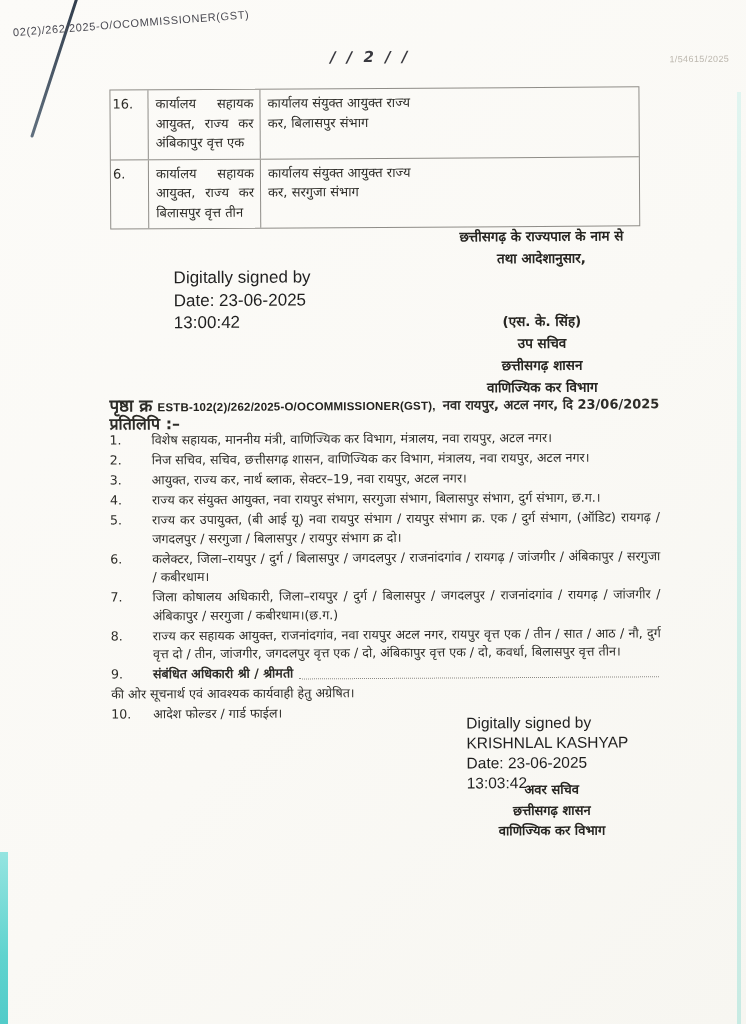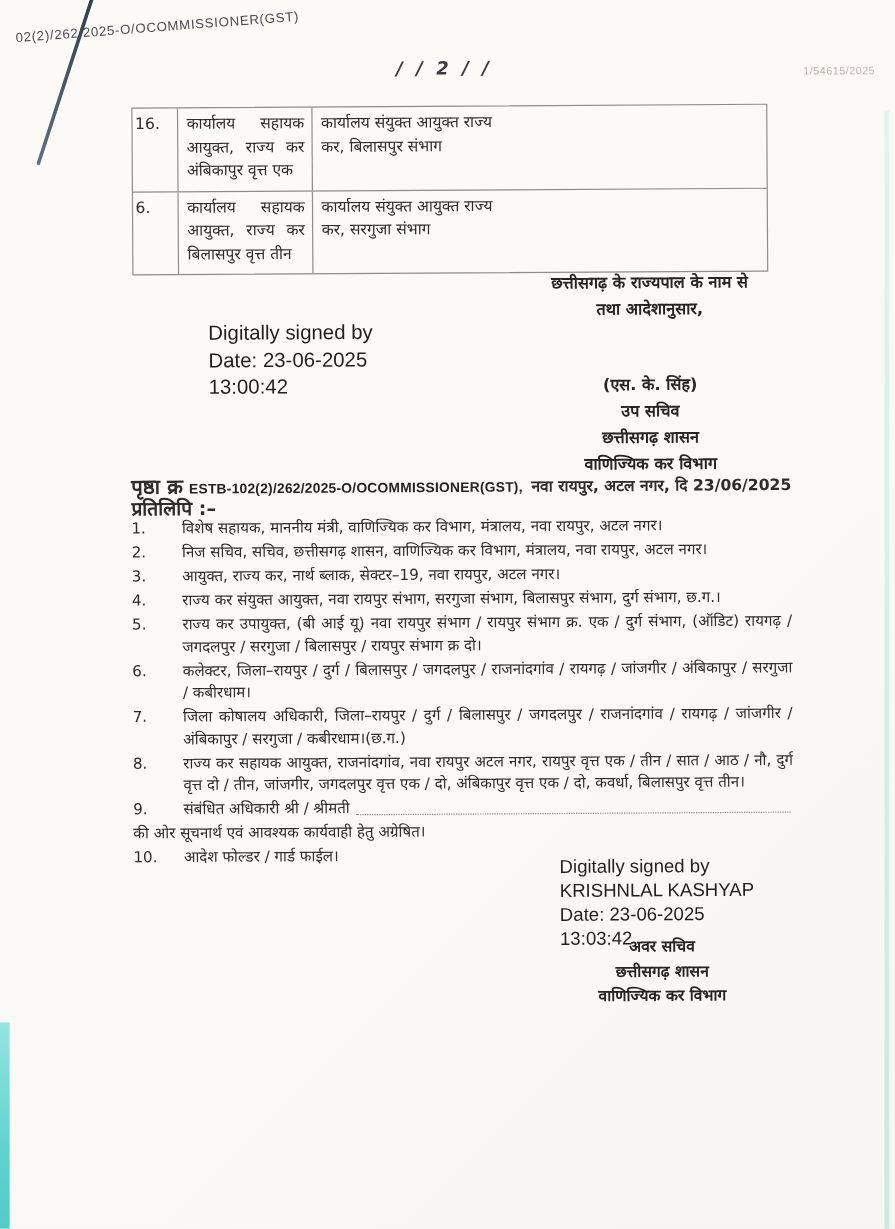--- a/index.html
+++ b/index.html
@@ -96,21 +96,21 @@
   .copy-label { position:absolute; left:110px; top:411px; font-size:16px; font-weight:700; }
 
   
   .copies { position:absolute; left:110px; top:430px; width:550px; }
   .citem { display:flex; margin-bottom:1.5px; }
   .citem .num { width:42px; flex:0 0 42px; font-size:12.6px; line-height:18.5px; }
   .citem .txt {
     flex:1; font-size:12.6px; line-height:18.5px; text-align:justify; color:#2d2c28;
   }
   .citem .txt.with-dots { display:flex; text-align:left; }
-  .citem .txt.with-dots .t { white-space:nowrap; }
+  .citem .txt.with-dots .t { white-space:nowrap;font-weight:bold; }
   .dots { flex:1; border-bottom:1.6px dotted #8c8a85; margin:0 2px 4px 6px; }
   .fwd-note { font-size:12.6px; line-height:18.5px; margin:0 0 1.5px 0; }
 </style>
 </head>
 <body>
 
 <div class="page">
   <div class="fold-line"></div>
   <div class="left-strip"></div>
   <div class="right-strip"></div>

